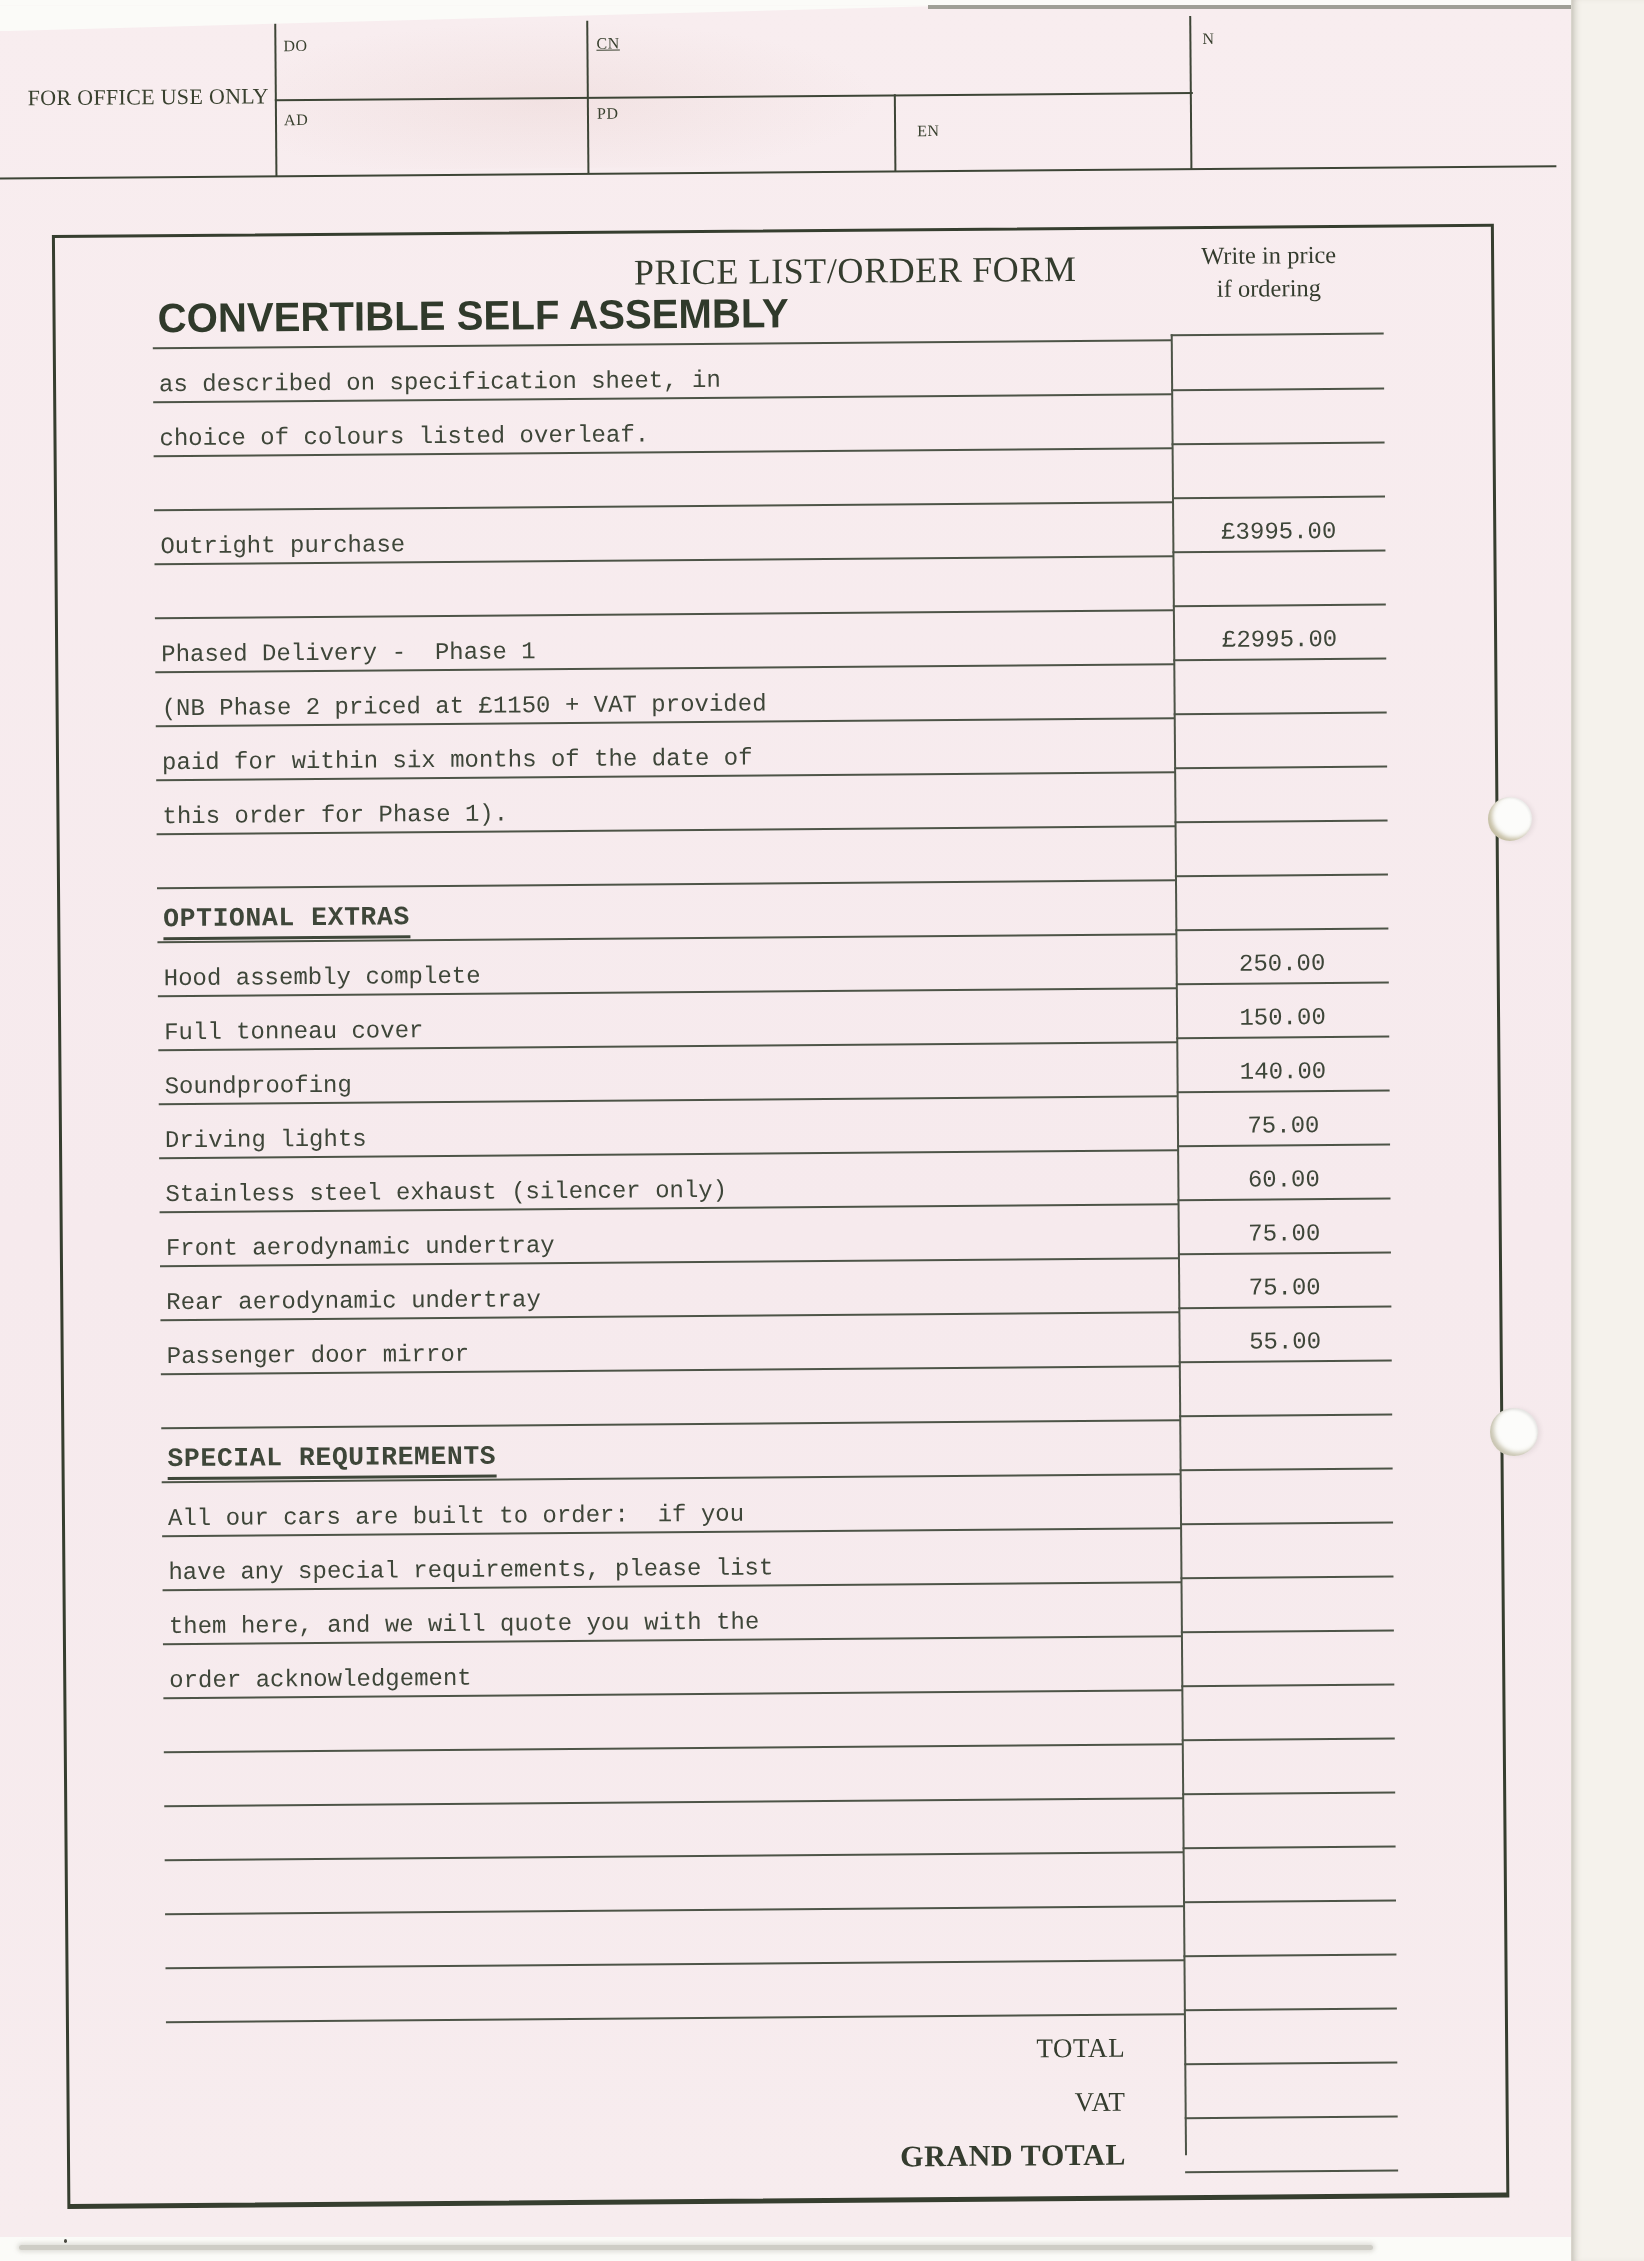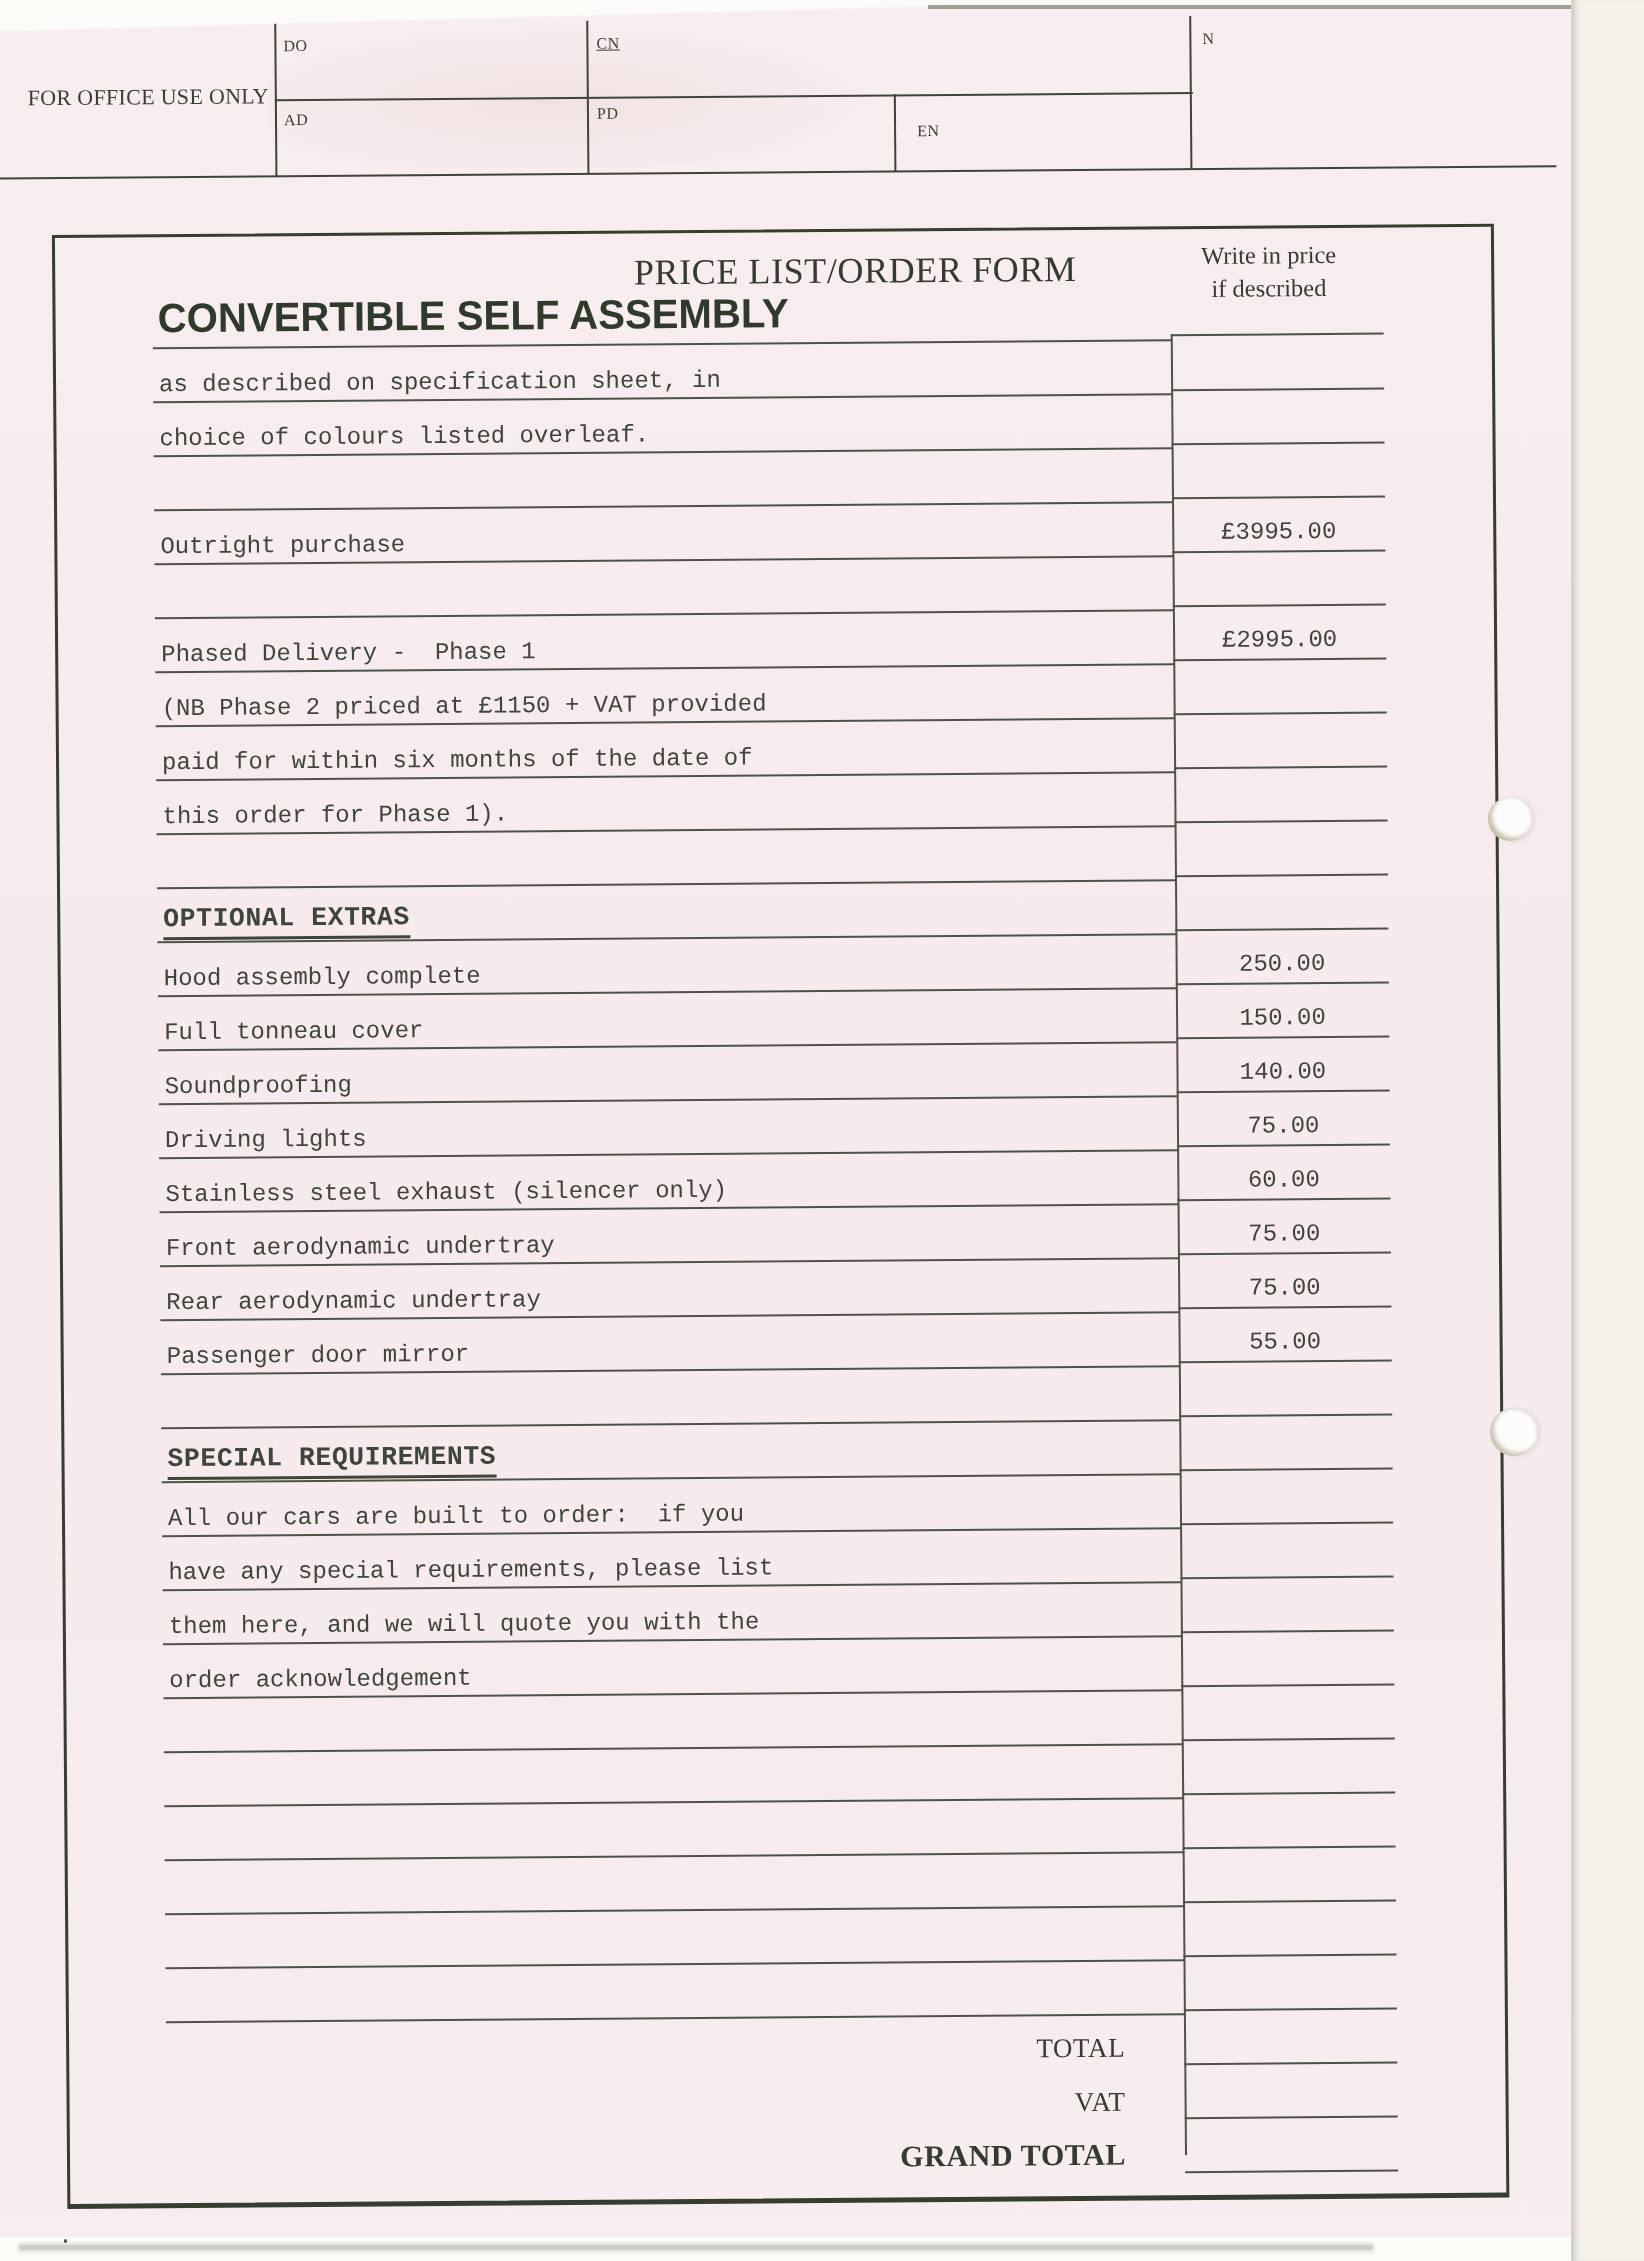--- a/index.html
+++ b/index.html
@@ -144,21 +144,21 @@
     <div class="ot-label ot-cell-cn">CN</div>
     <div class="ot-label ot-cell-n">N</div>
     <div class="ot-label ot-cell-ad">AD</div>
     <div class="ot-label ot-cell-pd">PD</div>
     <div class="ot-label ot-cell-en">EN</div>
 
     <div class="box">
       <div class="form-title">PRICE LIST/ORDER FORM</div>
       <div class="price-note">
         <span>Write in price</span><br>
-        <span>if described</span>
+        <span>if ordering</span>
       </div>
       <div class="product-title">CONVERTIBLE SELF ASSEMBLY</div>
 
       <div class="top-rule-desc"></div>
       <div class="top-rule-price"></div>
       <div class="divider"></div>
 
       <div class="rows">
           <div class="row">
             <div class="desc-rule"></div>

